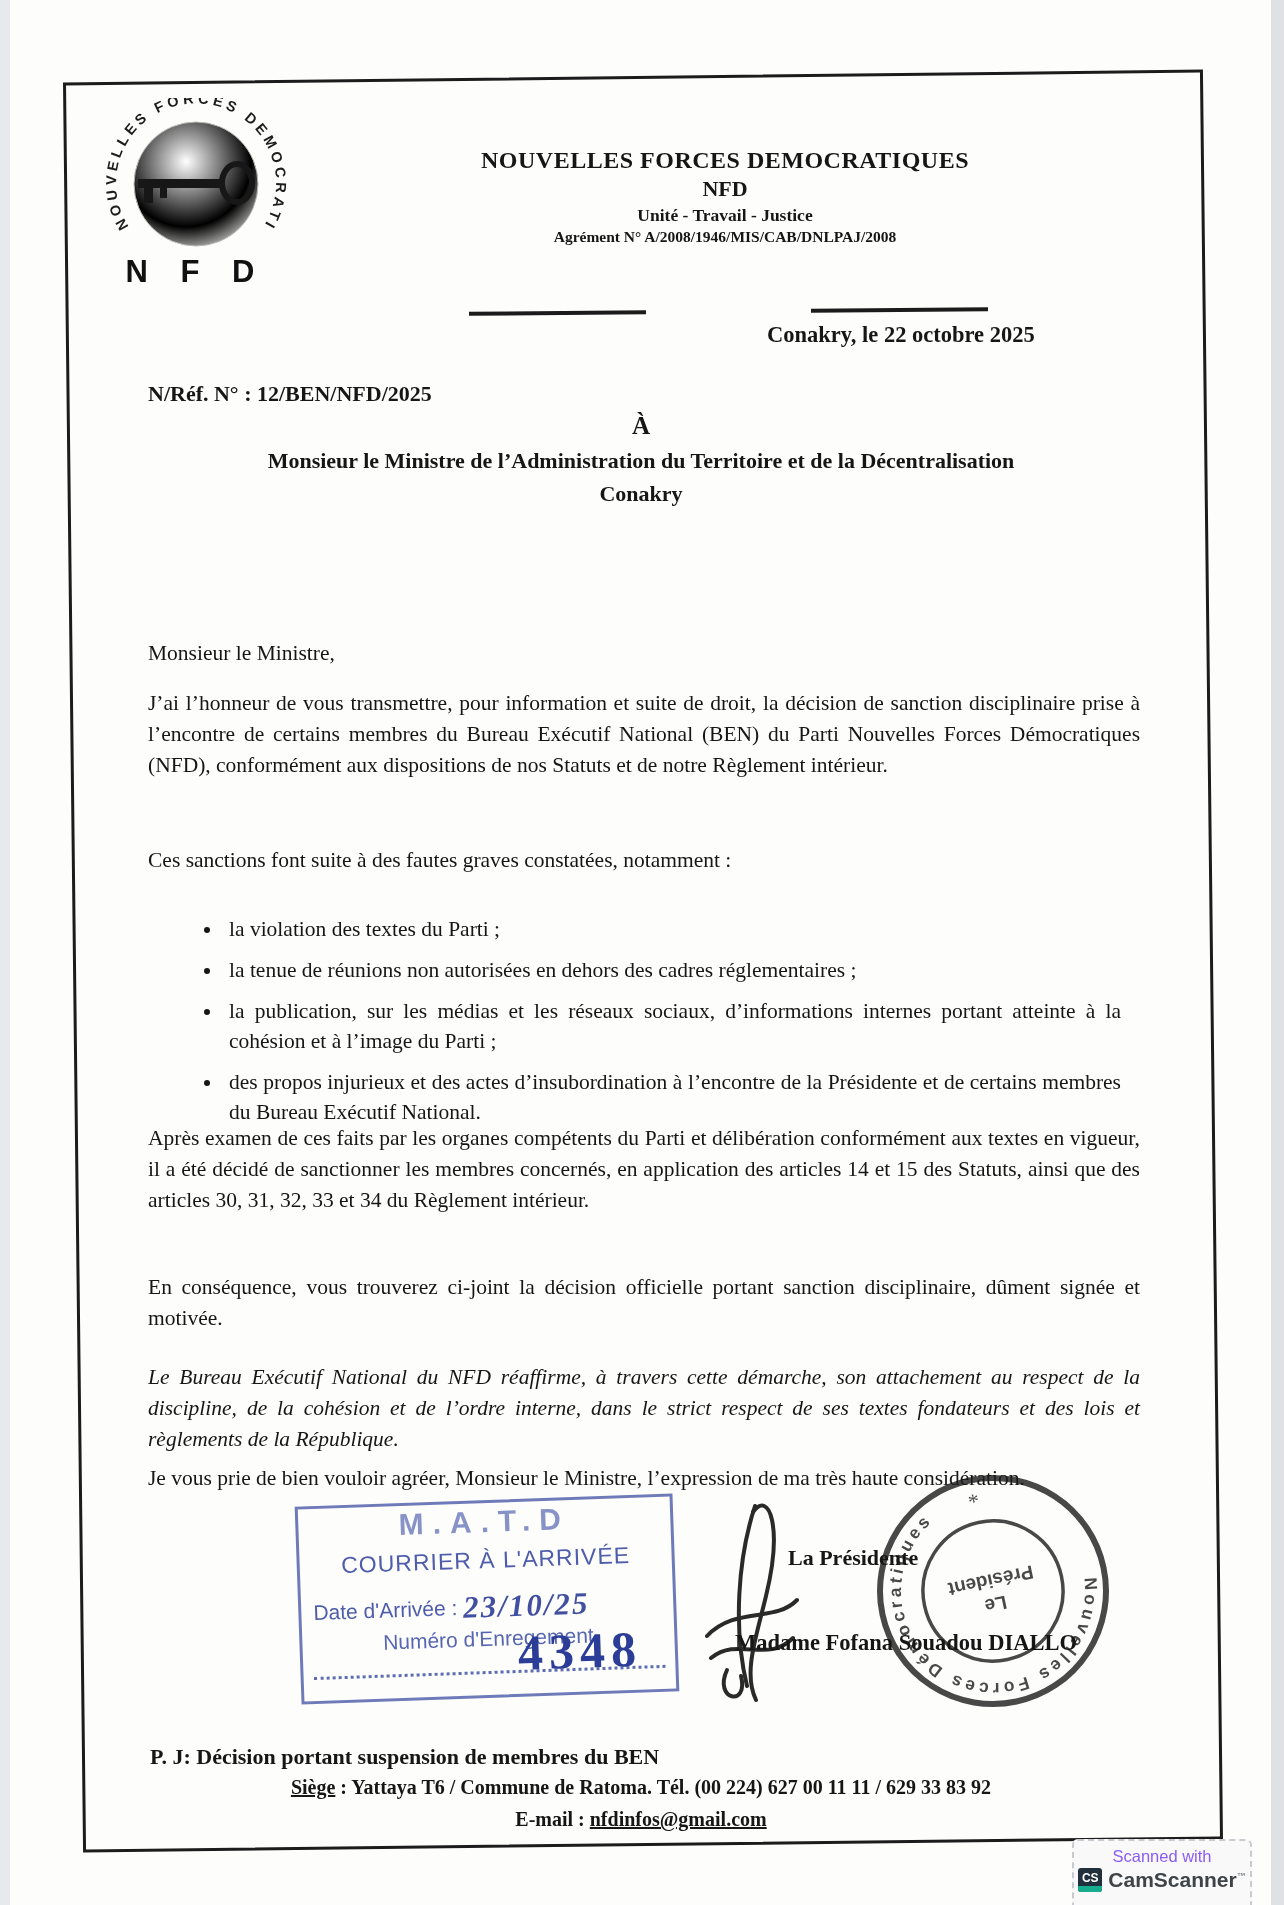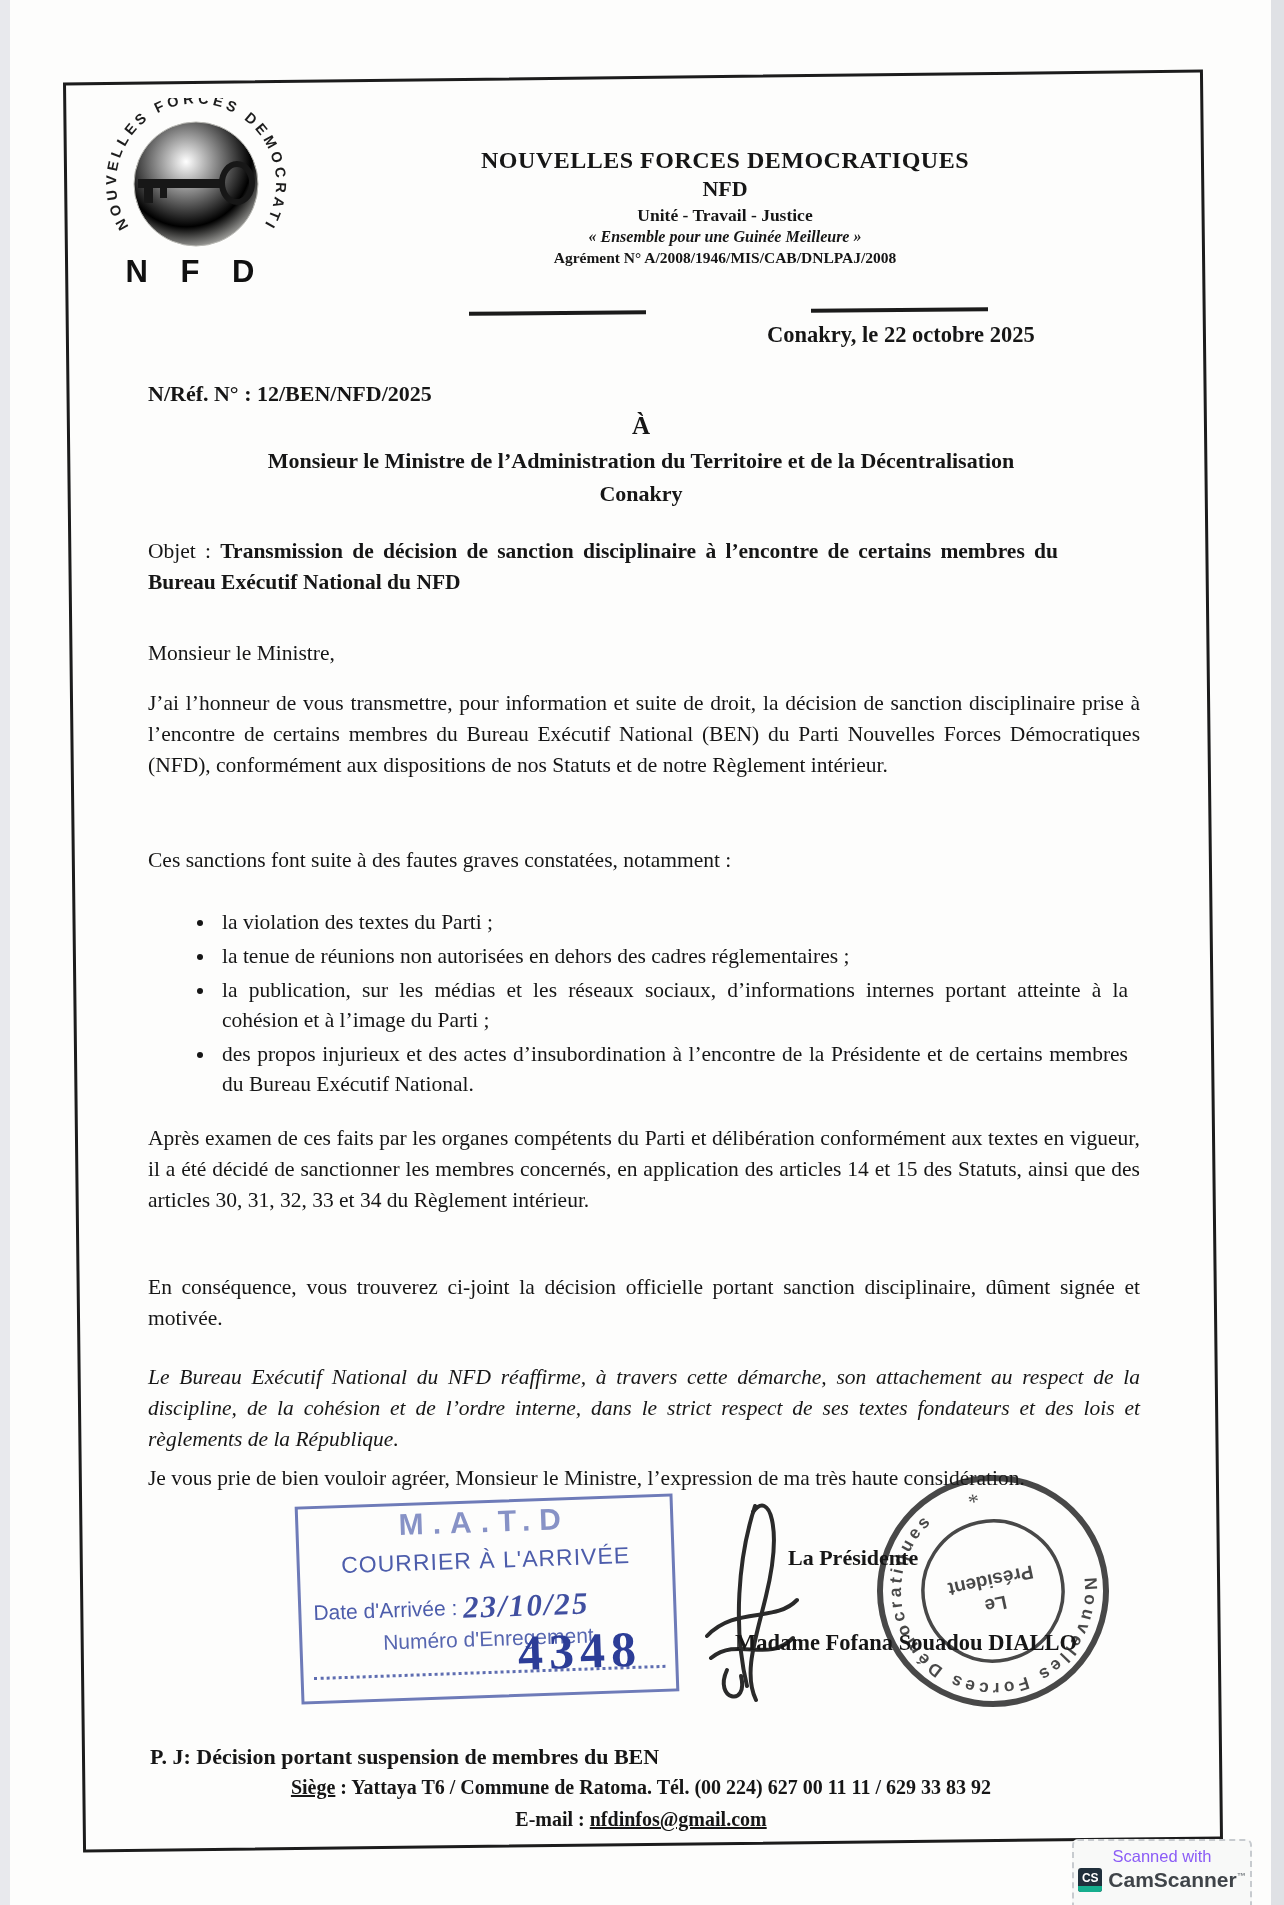--- a/index.html
+++ b/index.html
@@ -18,21 +18,21 @@
   .hdr .l5{font-size:15.5px;font-weight:bold;margin-top:2px;}
   .rule{position:absolute;height:3.5px;background:#1b1b1b;transform:rotate(-0.5deg);}
   .dateline{position:absolute;left:767px;top:322px;font-size:22.5px;font-weight:bold;}
   .refline{position:absolute;left:148px;top:381px;font-size:22px;font-weight:bold;}
   .addr{position:absolute;left:146px;width:990px;text-align:center;font-weight:bold;}
   .objet{position:absolute;left:148px;top:536px;width:910px;font-size:21.5px;line-height:31px;text-align:justify;}
   .objet b{font-weight:bold;}
   .body-par{position:absolute;left:148px;width:992px;font-size:21.5px;line-height:31px;text-align:justify;}
   ul.blist{position:absolute;left:148px;top:903px;width:920px;margin:0;padding:0 0 0 64px;
            font-size:21.5px;line-height:30px;}
-  ul.blist li{margin:4px;padding-left:6px;text-align:justify;}
+  ul.blist li{margin:11px;padding-left:6px;text-align:justify;}
   .stamp-arrival{position:absolute;left:298px;top:1500px;width:372px;height:192px;
                  border:3px solid rgba(54,72,158,.72);transform:rotate(-2deg);
                  font-family:"Liberation Sans", sans-serif;color:#3a4ca3;z-index:6;}
   .st-org{position:absolute;left:0;top:2px;width:100%;text-align:center;font-size:30px;font-weight:bold;
           letter-spacing:9px;opacity:.6;}
   .st-title{position:absolute;left:0;top:44px;width:100%;text-align:center;font-size:23px;letter-spacing:1px;opacity:.9;}
   .st-daterow{position:absolute;left:12px;top:86px;font-size:21px;opacity:.9;}
   .st-dateval{font-family:"Liberation Serif", serif;font-size:31px;font-weight:bold;font-style:italic;
               color:#2c3d97;letter-spacing:2px;vertical-align:-3px;}
   .st-numlbl{position:absolute;left:0;top:124px;width:100%;text-align:center;font-size:21px;opacity:.85;}
@@ -84,35 +84,33 @@
       <rect x="60" y="88" width="7" height="12" fill="#171717"></rect>
       <ellipse cx="137" cy="85" rx="15" ry="19" fill="none" stroke="#171717" stroke-width="6"></ellipse>
     </g>
     <text x="96" y="184" text-anchor="middle" font-family="Liberation Sans, sans-serif" font-size="31" font-weight="bold" letter-spacing="12" fill="#111">N F D</text>
   </svg>
 
   <div class="hdr">
     <div class="l1">NOUVELLES FORCES DEMOCRATIQUES</div>
     <div class="l2">NFD</div>
     <div class="l3">Unité - Travail - Justice</div>
-    <div class="l4">« Ensemble pour une Guinée Meilleure »</div>
     <div class="l5">Agrément N° A/2008/1946/MIS/CAB/DNLPAJ/2008</div>
   </div>
 
   <div class="rule" style="left:469px;top:311px;width:177px;"></div>
   <div class="rule" style="left:811px;top:308px;width:177px;"></div>
 
   <div class="dateline">Conakry, le 22 octobre 2025</div>
   <div class="refline">N/Réf. N° : 12/BEN/NFD/2025</div>
 
   <div class="addr" style="top:412px;font-size:25px;">À</div>
   <div class="addr" style="top:448px;font-size:22px;">Monsieur le Ministre de l’Administration du Territoire et de la Décentralisation</div>
   <div class="addr" style="top:481px;font-size:22px;">Conakry</div>
 
-  <div class="objet"><span>Objet : </span><b>Transmission de décision de sanction disciplinaire à l’encontre de certains membres du Bureau Exécutif National du NFD</b></div>
 
   <div class="body-par" style="top:638px;">Monsieur le Ministre,</div>
   <div class="body-par" style="top:688px;">J’ai l’honneur de vous transmettre, pour information et suite de droit, la décision de sanction disciplinaire prise à l’encontre de certains membres du Bureau Exécutif National (BEN) du Parti Nouvelles Forces Démocratiques (NFD), conformément aux dispositions de nos Statuts et de notre Règlement intérieur.</div>
   <div class="body-par" style="top:845px;">Ces sanctions font suite à des fautes graves constatées, notamment :</div>
 
   <ul class="blist">
     <li>la violation des textes du Parti ;</li>
     <li>la tenue de réunions non autorisées en dehors des cadres réglementaires ;</li>
     <li>la publication, sur les médias et les réseaux sociaux, d’informations internes portant atteinte à la cohésion et à l’image du Parti ;</li>
     <li>des propos injurieux et des actes d’insubordination à l’encontre de la Présidente et de certains membres du Bureau Exécutif National.</li>

